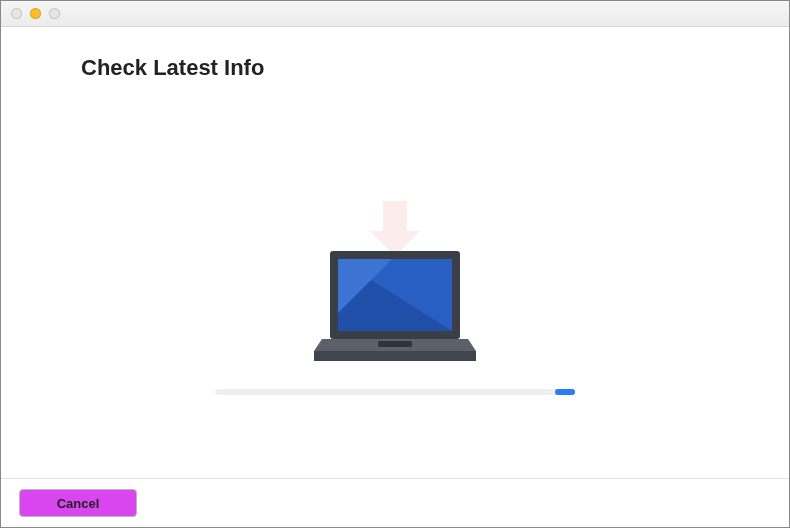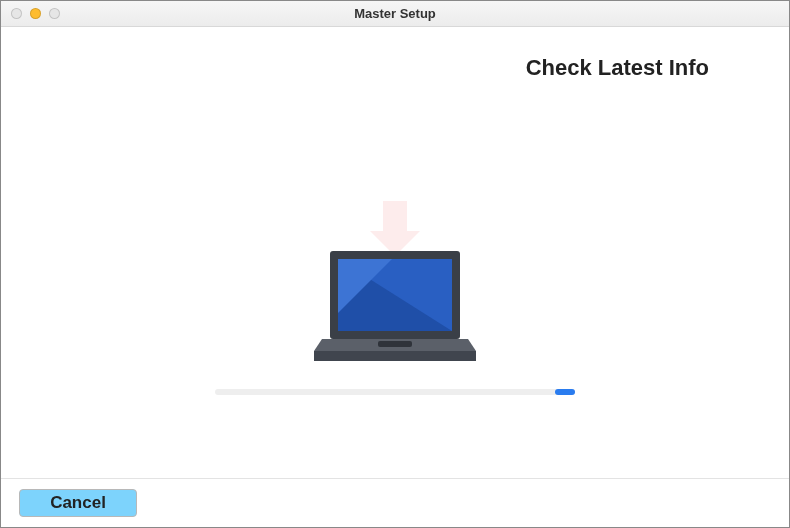--- a/index.html
+++ b/index.html
@@ -36,21 +36,20 @@
       position: absolute;
       left: 0; right: 0;
       text-align: center;
       font-size: 13px;
       font-weight: 600;
       color: #333;
       pointer-events: none;
     }
     .content {
       padding: 28px 80px 0 80px;
-      text-align: right;
     }
     .heading {
       font-size: 22px;
       font-weight: 700;
       color: #222;
       margin-bottom: 14px;
     }
     .status {
       font-size: 15px;
       color: #333;
@@ -97,38 +96,37 @@
       position: absolute;
       left: 0; right: 0; bottom: 0;
       border-top: 1px solid #e3e3e3;
       padding: 10px 18px;
       display: flex;
     }
     .btn {
       min-width: 118px;
       height: 28px;
       border: 1px solid #b8b8b8;
-      background: #7dd3fc;
+      background: #d946ef;
       border-radius: 4px;
-      font-size: 17px;
+      font-size: 13px;
       font-weight: 600;
       color: #222;
       cursor: pointer;
     }
   </style>
 </head>
 <body>
 
 <div class="titlebar">
   <div class="traffic">
     <div class="tl close"></div>
     <div class="tl min"></div>
     <div class="tl zoom"></div>
   </div>
-  <div class="title">Master Setup</div>
 </div>
 
 <div class="content">
   <h1 class="heading">Check Latest Info</h1>
 </div>
 
 <div class="graphic-wrap">
   <svg width="190" height="170" viewBox="0 0 190 170">
 
     <g fill="#fdecec">

